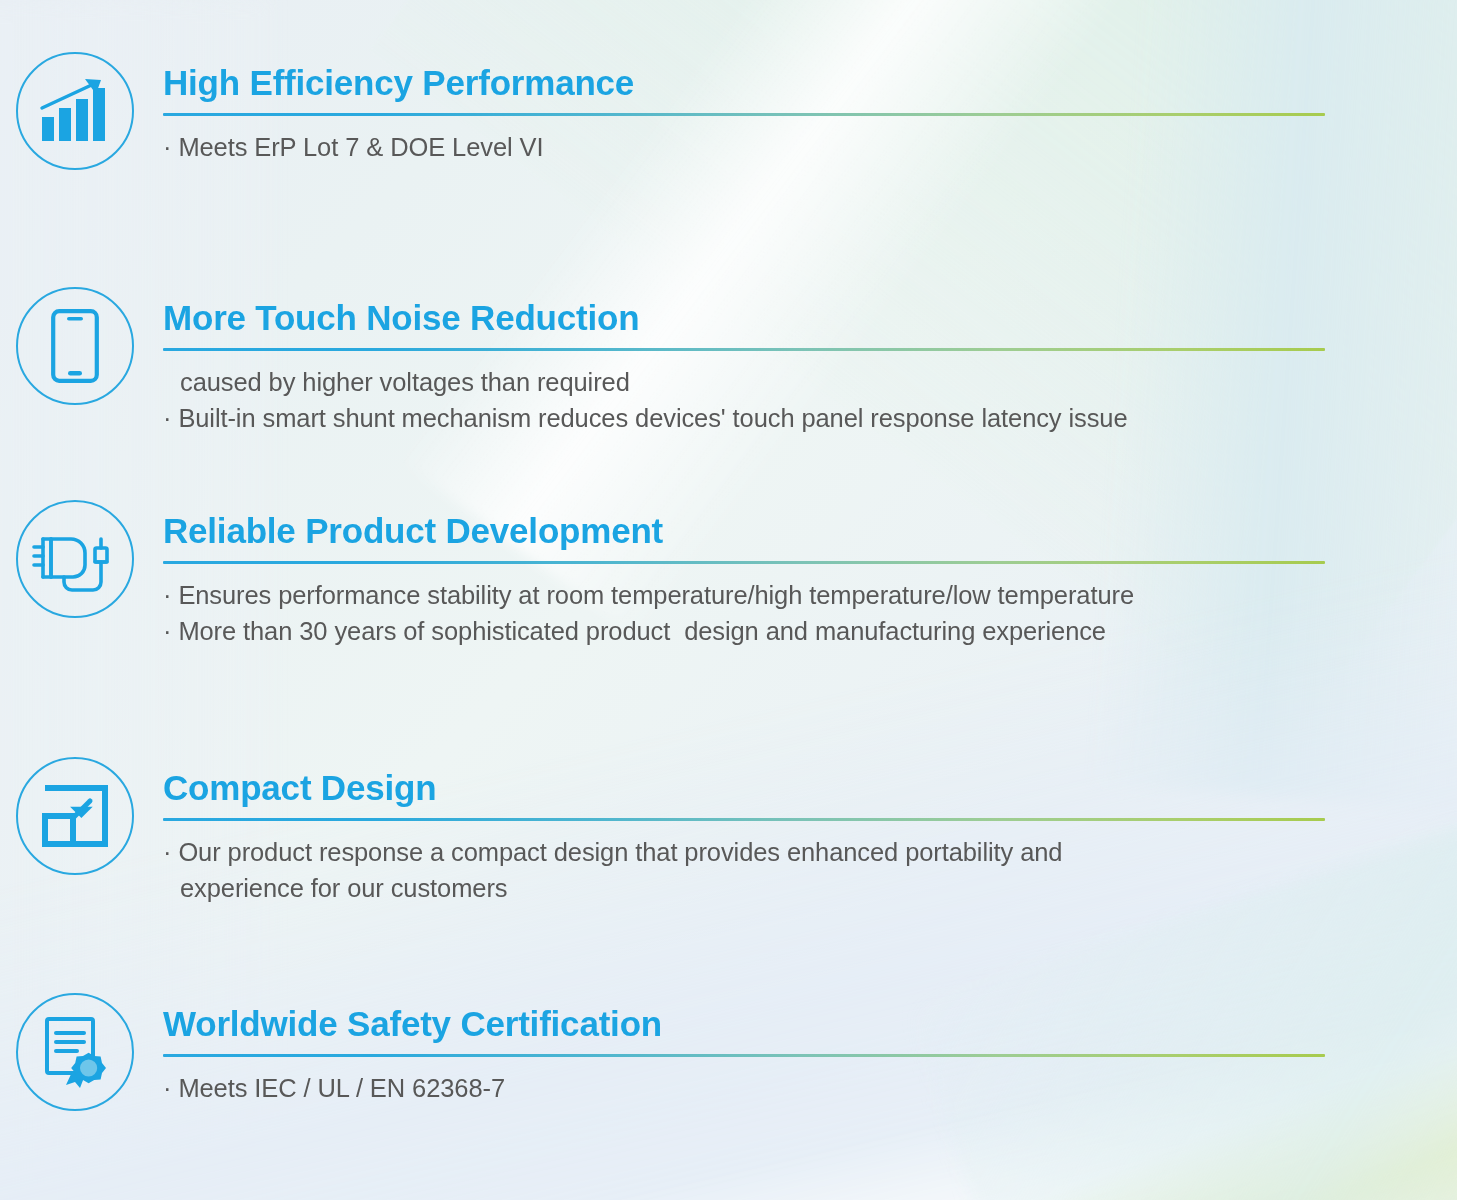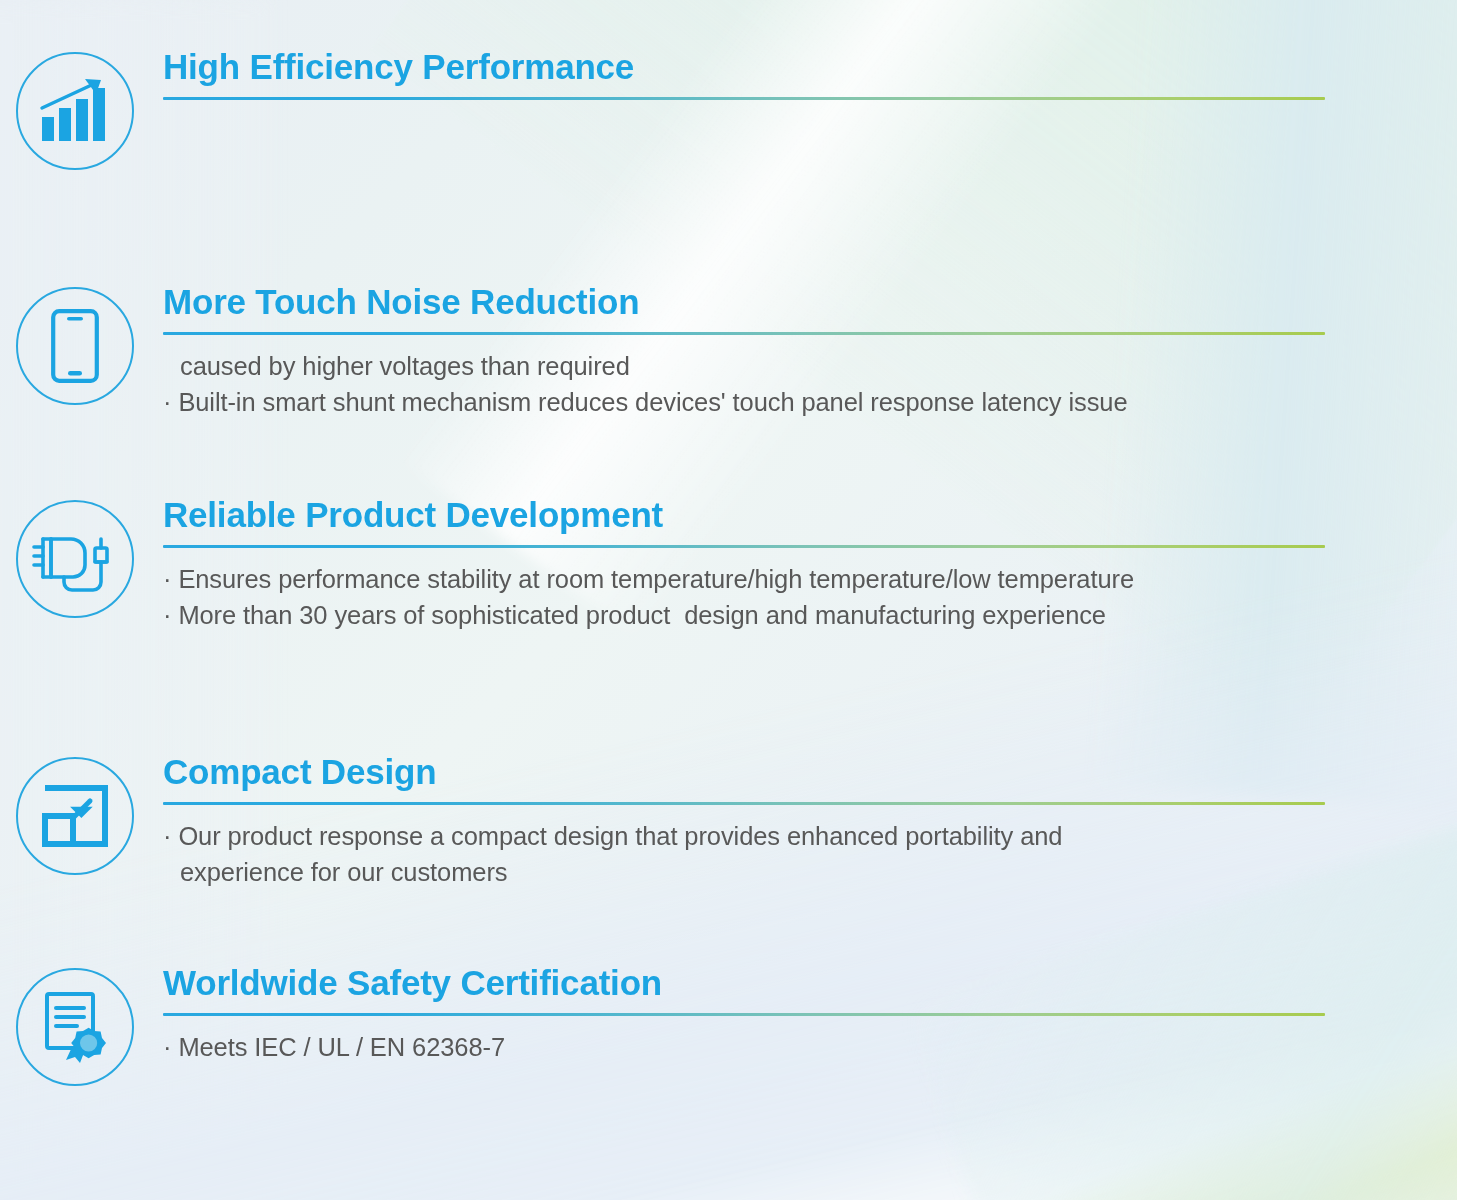--- a/index.html
+++ b/index.html
@@ -153,20 +153,21 @@
     justify-content: center;
     background: transparent;
   }
 
   .icon-circle svg { display: block; }
 
   .text-col {
     flex: 1 1 auto;
     padding-left: 13px;
     padding-right: 90px;
+    margin-top: 16px;
   }
 
   .feature-title {
     color: #1ba4e2;
     font-size: 35px;
     font-weight: bold;
     letter-spacing: -0.2px;
     line-height: 1.08;
     white-space: nowrap;
   }
@@ -199,21 +200,21 @@
     display: block;
     white-space: pre-wrap;
   }
   .body-line.indent { padding-left: 17px; }
 
   
   #row-0 { top: 48px; }
   #row-1 { top: 283px; }
   #row-2 { top: 496px; }
   #row-3 { top: 753px; justify-content: space-between; }
-  #row-4 { top: 964px; }
+  #row-4 { top: 989px; }
 </style>
 </head>
 <body>
 
 <div class="bg-root">
   <div class="bg-band band-left-wash"></div>
   <div class="bg-band band-green-top"></div>
   <div class="bg-band band-white-top"></div>
   <div class="bg-band band-blue-right"></div>
   <div class="bg-band band-blue-lower"></div>
@@ -235,20 +236,23 @@
             <rect x="55" y="11" width="12" height="53" fill="#1ba4e2"></rect>
             <path d="M4 31 L60 5" stroke="#1ba4e2" stroke-width="3.4" stroke-linecap="round"></path>
             <path d="M47 2 L63 3 L58 17 Z" fill="#1ba4e2"></path>
           </svg>
         </span>
       </div>
     </div>
     <div class="text-col">
       <div class="feature-title">High Efficiency Performance</div>
       <div class="divider"></div>
+      <div class="feature-body">
+        <span class="body-line">· Meets ErP Lot 7 &amp; DOE Level VI</span>
+      </div>
     </div>
   </div>
 
   <div class="feature-row" id="row-1">
     <div class="icon-wrap">
       <div class="icon-circle">
         <span>
           <svg width="48" height="74" viewBox="0 0 48 74" fill="none">
             <rect x="2.2" y="2.2" width="43.6" height="69.6" rx="6" ry="6" stroke="#1ba4e2" stroke-width="4.2" fill="none"></rect>
             <rect x="16" y="8" width="16" height="3.6" rx="1.8" fill="#1ba4e2"></rect>

